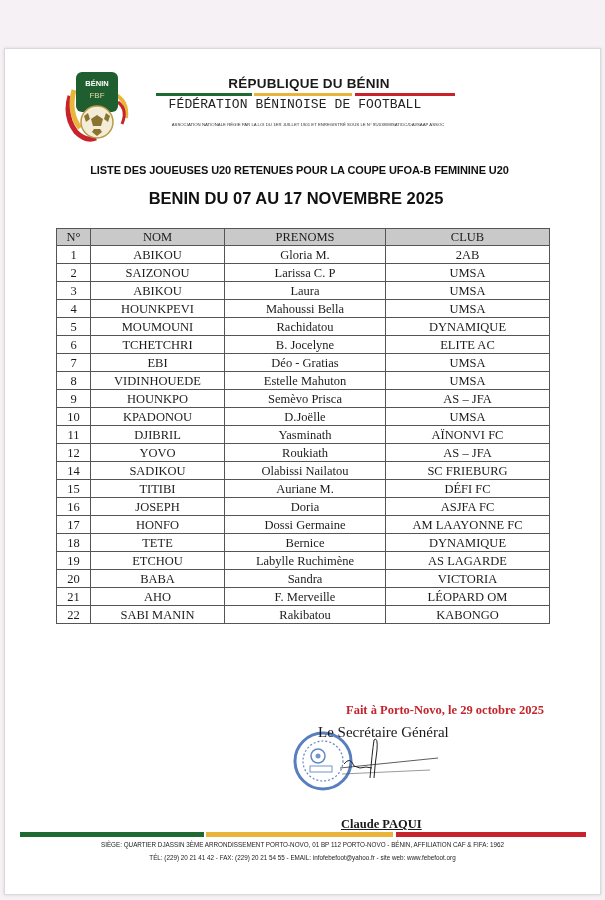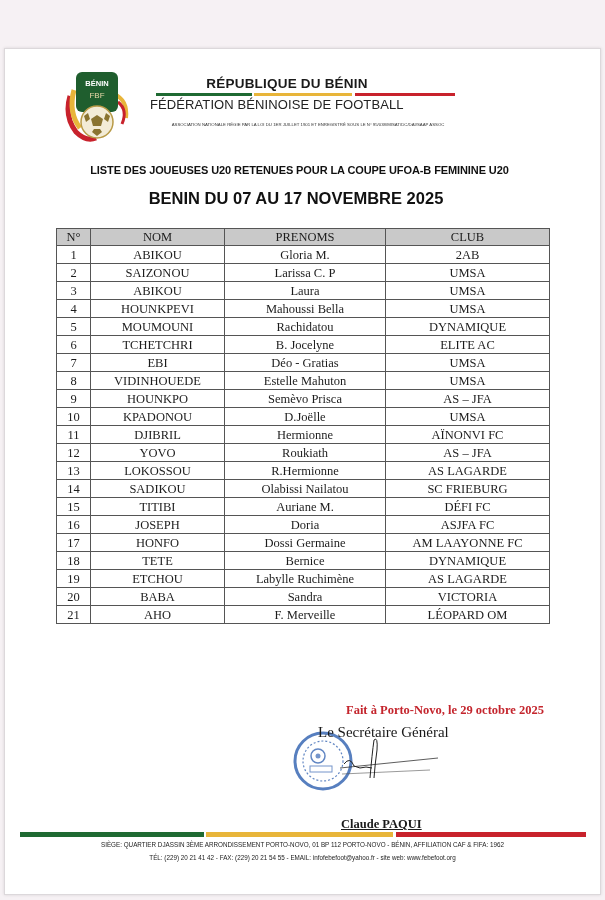--- a/index.html
+++ b/index.html
@@ -11,28 +11,28 @@
   }
   .sheet {
     position: absolute; left: 4px; top: 48px; width: 595px; height: 845px;
     background: #ffffff;
     border: 1px solid #dcd8db;
     box-shadow: 0 0 3px rgba(0,0,0,0.12);
   }
   
   .logo { position: absolute; left: 62px; top: 66px; width: 70px; height: 80px; }
   .title-1 {
-    position: absolute; left: 142px; top: 76px; width: 290px; text-align: center;
+    position: absolute; left: 164px; top: 76px; width: 290px; text-align: center;
     font-family: "Liberation Sans", sans-serif; font-weight: bold; font-size: 13.5px; color: #1a1a1a;
     letter-spacing: 0.2px;
   }
   .flagline { position: absolute; top: 93px; height: 3px; }
   .title-2 {
-    position: absolute; left: 150px; top: 97px; width: 290px; 
-    font-family: Liberation Sans, sans-serif; font-size: 13px; color: #222;
+    position: absolute; left: 150px; top: 97px; width: 290px; text-align: center;
+    font-family: Liberation Mono, monospace; font-size: 13px; color: #222;
     letter-spacing: 0.1px;
   }
   .assoc {
     position: absolute; left: 118px; top: 122px; width: 380px; text-align: center;
     font-family: "Liberation Sans", sans-serif; font-size: 4.3px; color: #333; white-space: nowrap;
   }
   .list-title {
     position: absolute; left: 0; top: 164px; width: 599px; text-align: center;
     font-family: "Liberation Sans", sans-serif; font-weight: bold; font-size: 11px; color: #111;
     letter-spacing: -0.1px;
@@ -186,36 +186,30 @@
       </tr>
       <tr>
         <td>10</td>
         <td>KPADONOU</td>
         <td>D.Joëlle</td>
         <td>UMSA</td>
       </tr>
       <tr>
         <td>11</td>
         <td>DJIBRIL</td>
-        <td>Hermionne</td>
+        <td>Yasminath</td>
         <td>AÏNONVI FC</td>
       </tr>
       <tr>
         <td>12</td>
         <td>YOVO</td>
         <td>Roukiath</td>
         <td>AS – JFA</td>
       </tr>
       <tr>
-        <td>13</td>
-        <td>LOKOSSOU</td>
-        <td>R.Hermionne</td>
-        <td>AS LAGARDE</td>
-      </tr>
-      <tr>
         <td>14</td>
         <td>SADIKOU</td>
         <td>Olabissi Nailatou</td>
         <td>SC FRIEBURG</td>
       </tr>
       <tr>
         <td>15</td>
         <td>TITIBI</td>
         <td>Auriane M.</td>
         <td>DÉFI FC</td>
@@ -248,20 +242,26 @@
         <td>20</td>
         <td>BABA</td>
         <td>Sandra</td>
         <td>VICTORIA</td>
       </tr>
       <tr>
         <td>21</td>
         <td>AHO</td>
         <td>F. Merveille</td>
         <td>LÉOPARD OM</td>
+      </tr>
+      <tr>
+        <td>22</td>
+        <td>SABI MANIN</td>
+        <td>Rakibatou</td>
+        <td>KABONGO</td>
       </tr>
     </tbody>
 </table>
 
 <div class="fait">Fait à Porto-Novo, le 29 octobre 2025</div>
 <svg class="stamp" viewBox="0 0 62 62">
   <circle cx="31" cy="31" r="28" fill="none" stroke="#3a68b4" stroke-width="3" opacity="0.85"></circle>
   <circle cx="31" cy="31" r="20" fill="none" stroke="#3a68b4" stroke-width="1.2" stroke-dasharray="2 2" opacity="0.8"></circle>
   <circle cx="26" cy="26" r="7" fill="none" stroke="#3a68b4" stroke-width="1.5" opacity="0.8"></circle>
   <circle cx="26" cy="26" r="2.5" fill="#3a68b4" opacity="0.7"></circle>

